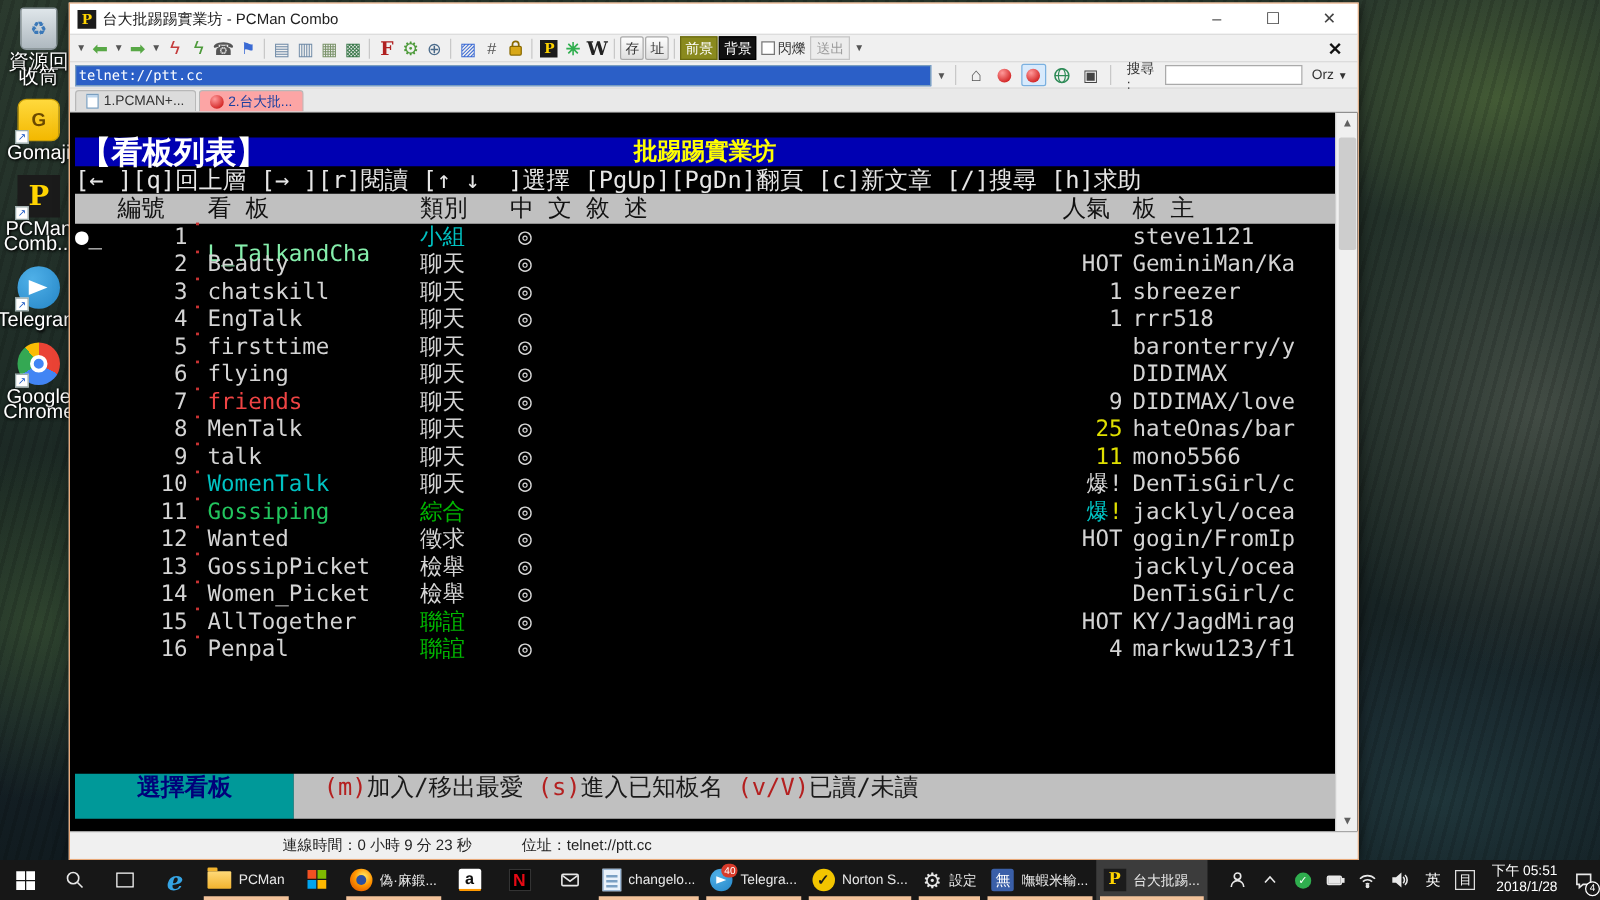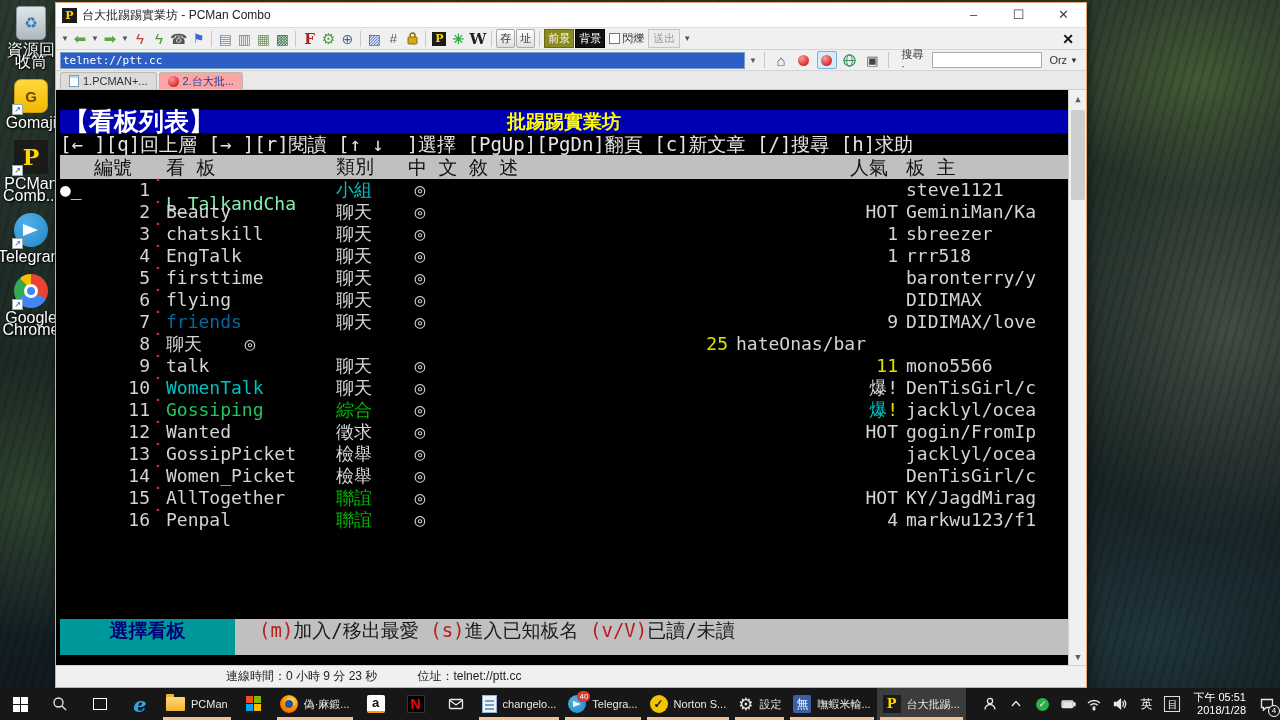--- a/index.html
+++ b/index.html
@@ -89,21 +89,21 @@
   .c-num { width:60px; text-align:right; color:#d4d4d4; }
   .c-dot { width:16px; text-align:center; color:#c83232; font-weight:bold; position:relative; top:-3px; }
   .c-name { width:170px; }
   .c-cat { width:72px; }
   .c-mark { width:24px; text-align:center; color:#d4d4d4; }
   .c-desc { width:418px; overflow:hidden; }
   .c-pop { width:48px; text-align:right; }
   .c-mods { width:170px; padding-left:8px; color:#d4d4d4; }
   .h-num { width:106px; text-align:center; }
   .h-name { width:170px; }
-  .h-cat { width:72px;font-family:Liberation Serif, serif; }
+  .h-cat { width:72px; }
   .h-desc { width:442px; }
   .h-pop { width:48px; }
   .h-mods { width:170px; padding-left:8px; }
   .tspacer { flex:1; }
   .promptline { display:flex; height:36px; line-height:23px; margin-bottom:10px; }
   .prompt-sel { width:175px; background:#009999; color:#00007a; font-weight:bold; font-size:19px; text-align:center; }
   .prompt-rest { flex:1; background:#c0c0c0; font-size:19px; padding-left:24px; white-space:pre; }
 
   .vscroll { position:absolute; right:0; top:0; bottom:0; width:18px; background:#f0f0f0; border-left:1px solid #d0d0d0; }
   .vs-btn { position:absolute; left:0; width:18px; height:17px; display:flex; align-items:center; justify-content:center; color:#606060; font-size:9px; cursor:pointer; }
@@ -377,31 +377,32 @@
             <span class="c-cat" style="color: rgb(212, 212, 212);">聊天</span>
             <span class="c-mark">◎</span>
             <span class="c-desc">忽然變成了希望版似的</span>
             <span class="c-pop"></span>
             <span class="c-mods">DIDIMAX</span>
           </div>
           <div class="trow">
             <span class="c-cursor"></span>
             <span class="c-num">7</span>
             <span class="c-dot">˙</span>
-            <span class="c-name" style="color: #0369a1;">friends</span>
+            <span class="c-name" style="color: #ef4444;">friends</span>
             <span class="c-cat" style="color: rgb(212, 212, 212);">聊天</span>
             <span class="c-mark">◎</span>
             <span class="c-desc">[朋友] ≫ 違規文直接砍文水桶囉</span>
             <span class="c-pop"><span style="color: rgb(212, 212, 212);">9</span></span>
             <span class="c-mods">DIDIMAX/love</span>
           </div>
           <div class="trow">
             <span class="c-cursor"></span>
             <span class="c-num">8</span>
             <span class="c-dot">˙</span>
+            <span class="c-name" style="color: rgb(212, 212, 212);">MenTalk</span>
             <span class="c-cat" style="color: rgb(212, 212, 212);">聊天</span>
             <span class="c-mark">◎</span>
             <span class="c-desc">[男孩] 這裡都是金城武Y(￣▽￣)Y</span>
             <span class="c-pop"><span style="color: rgb(224, 224, 0);">25</span></span>
             <span class="c-mods">hateOnas/bar</span>
           </div>
           <div class="trow">
             <span class="c-cursor"></span>
             <span class="c-num">9</span>
             <span class="c-dot">˙</span>

